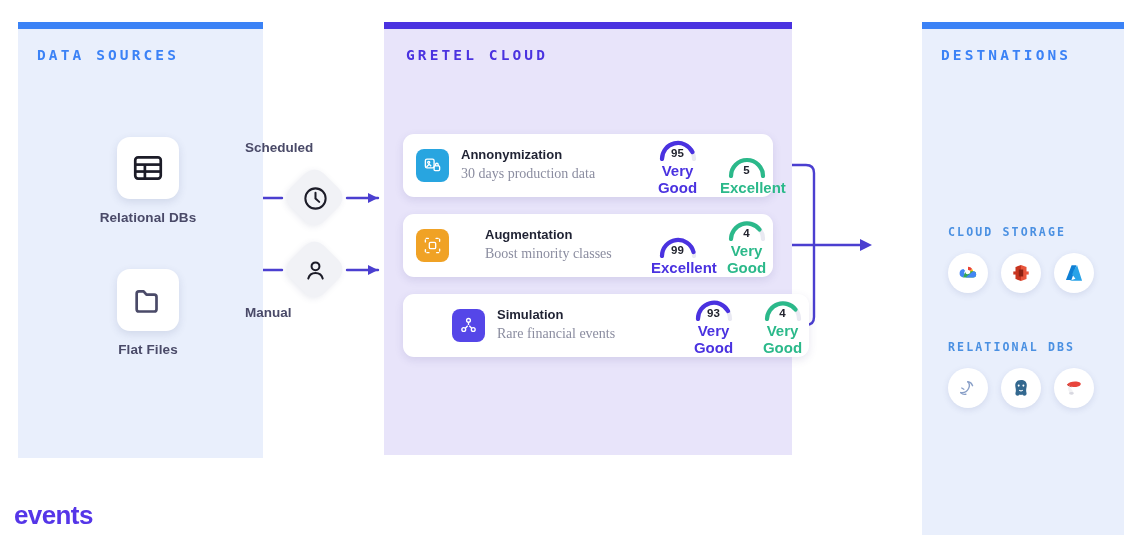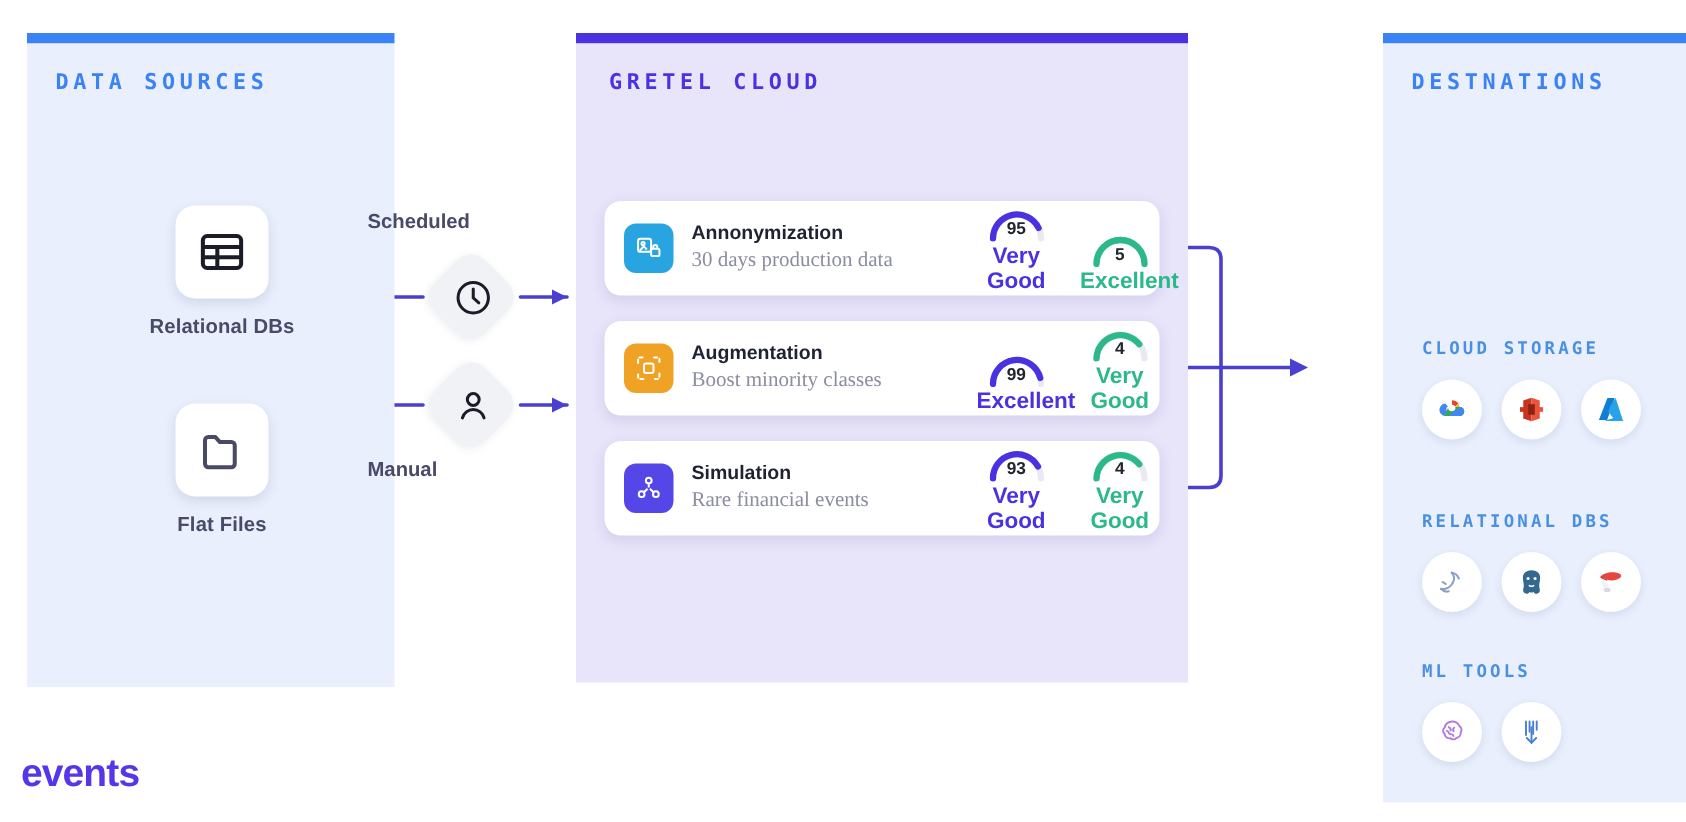--- a/index.html
+++ b/index.html
@@ -206,21 +206,21 @@
         <svg width="42" height="25" viewBox="0 0 42 25">
           <path d="M5 23a16 16 0 0 1 32 0" fill="none" stroke="#e9e9f2" stroke-width="4.2" stroke-linecap="round"></path>
           <path d="M5 23a16 16 0 0 1 32 0" fill="none" stroke="#2bb98a" stroke-width="4.2" stroke-linecap="round"></path>
         </svg>
         <div class="gauge-val">5</div>
         <div class="gauge-lab" style="color:#2bb98a;">Excellent</div>
       </div>
     </div>
   </div>
 
-  <div class="job-card" style="top:192px;">
+  <div class="job-card" style="top:192px;gap:24px;">
     <div class="job-icon" style="background:#f0a225;">
       <svg width="19" height="19" viewBox="0 0 24 24" fill="none" stroke="#fff" stroke-width="1.7" stroke-linecap="round">
         <rect x="8" y="8" width="8" height="8" rx="1.6"></rect>
         <path d="M3 7.5V4.6A1.6 1.6 0 0 1 4.6 3H7.5M16.5 3h2.9A1.6 1.6 0 0 1 21 4.6v2.9M21 16.5v2.9a1.6 1.6 0 0 1-1.6 1.6h-2.9M7.5 21H4.6A1.6 1.6 0 0 1 3 19.4v-2.9" stroke-dasharray="2.6 2.1"></path>
       </svg>
     </div>
     <div class="job-text">
       <div class="job-title">Augmentation</div>
       <div class="job-sub">Boost minority classes</div>
     </div>
@@ -237,21 +237,21 @@
         <svg width="42" height="25" viewBox="0 0 42 25">
           <path d="M5 23a16 16 0 0 1 32 0" fill="none" stroke="#e9e9f2" stroke-width="4.2" stroke-linecap="round"></path>
           <path d="M5 23a16 16 0 0 1 28.5-9.5" fill="none" stroke="#2bb98a" stroke-width="4.2" stroke-linecap="round"></path>
         </svg>
         <div class="gauge-val">4</div>
         <div class="gauge-lab" style="color:#2bb98a;">Very Good</div>
       </div>
     </div>
   </div>
 
-  <div class="job-card" style="top:272px;">
+  <div class="job-card" style="top:272px;padding-left:36px;">
     <div class="job-icon" style="background:#5546e8;">
       <svg width="19" height="19" viewBox="0 0 24 24" fill="none" stroke="#fff" stroke-width="1.7">
         <circle cx="12" cy="5.5" r="2.4"></circle>
         <circle cx="6" cy="17" r="2.4"></circle>
         <circle cx="18" cy="17" r="2.4"></circle>
         <path d="M12 7.9v3.4M11 12.4 8 15.4M13 12.4l3 3"></path>
       </svg>
     </div>
     <div class="job-text">
       <div class="job-title">Simulation</div>
@@ -337,33 +337,15 @@
         <svg width="22" height="22" viewBox="0 0 24 24">
           <path d="M4.4 8.2c2-2.4 6.6-3.8 11.6-3 3 .5 4.2 2 3 3.4-1.4 1.7-5 2.6-8.3 2.2" fill="#e8453c"></path>
           <path d="M5.6 9.4c2.6 2.4 5 5 5.6 7.8.3 1.4-.4 2.3-1.7 2-1.8-.4-3.6-3.4-4-6.6" fill="#f2f2f4"></path>
           <ellipse cx="9.2" cy="17.8" rx="2.6" ry="1.5" fill="#d8d8e0"></ellipse>
           <path d="M4.4 8.2c1.3 1.2 3 2 5 2.4" fill="none" stroke="#c03128" stroke-width="1"></path>
         </svg>
       </div>
     </div>
   </div>
 
-  <div class="dgroup" style="top:418px;">
-    <div class="dgroup-title">ML TOOLS</div>
-    <div class="dicons">
-      <div class="dchip">
-        <svg width="22" height="22" viewBox="0 0 24 24" fill="none" stroke="#b47ae0" stroke-width="1.4" stroke-linecap="round">
-          <path d="M12 4.4c2.6 0 4.6 1.4 5.4 3.3 1.6.9 2 3 .9 4.5.4 2-1 3.9-3.2 4.2-1 1.2-3.1 1.3-4.3.2-2.2.3-4.1-1.2-4.2-3.3-1.5-1.2-1.5-3.5.1-4.6.4-2.3 2.6-4.3 5.3-4.3z"></path>
-          <path d="M9.6 8.4c1 .4 1.6 1.4 1.4 2.5M13.6 8.8c-.8.7-1 1.8-.4 2.7M10.4 13.6c1.1-.2 2.2.3 2.7 1.3M8.2 11.2c.9.2 1.5.9 1.6 1.8"></path>
-        </svg>
-      </div>
-      <div class="dchip">
-        <svg width="22" height="22" viewBox="0 0 24 24" fill="none" stroke="#4a7fd4" stroke-width="1.4" stroke-linecap="round">
-          <path d="M8 4.4v9.8M10.6 4.4v7.4M13.2 4.4v9M15.8 4.4v6"></path>
-          <path d="M12 8.6v11.2"></path>
-          <path d="M8.6 16.4 12 19.8l3.4-3.4"></path>
-        </svg>
-      </div>
-    </div>
-  </div>
 </div>
 
 <div id="logo">events</div>
 
 </body></html>

